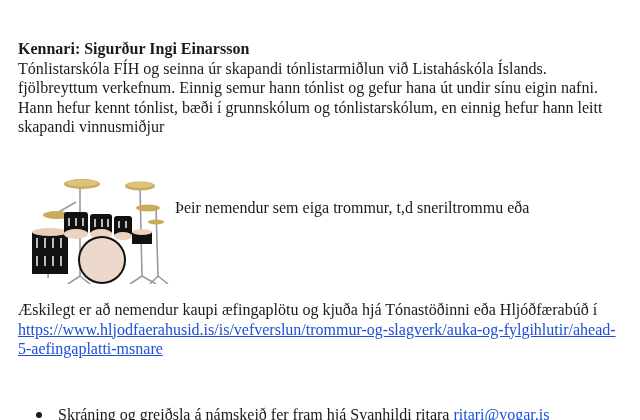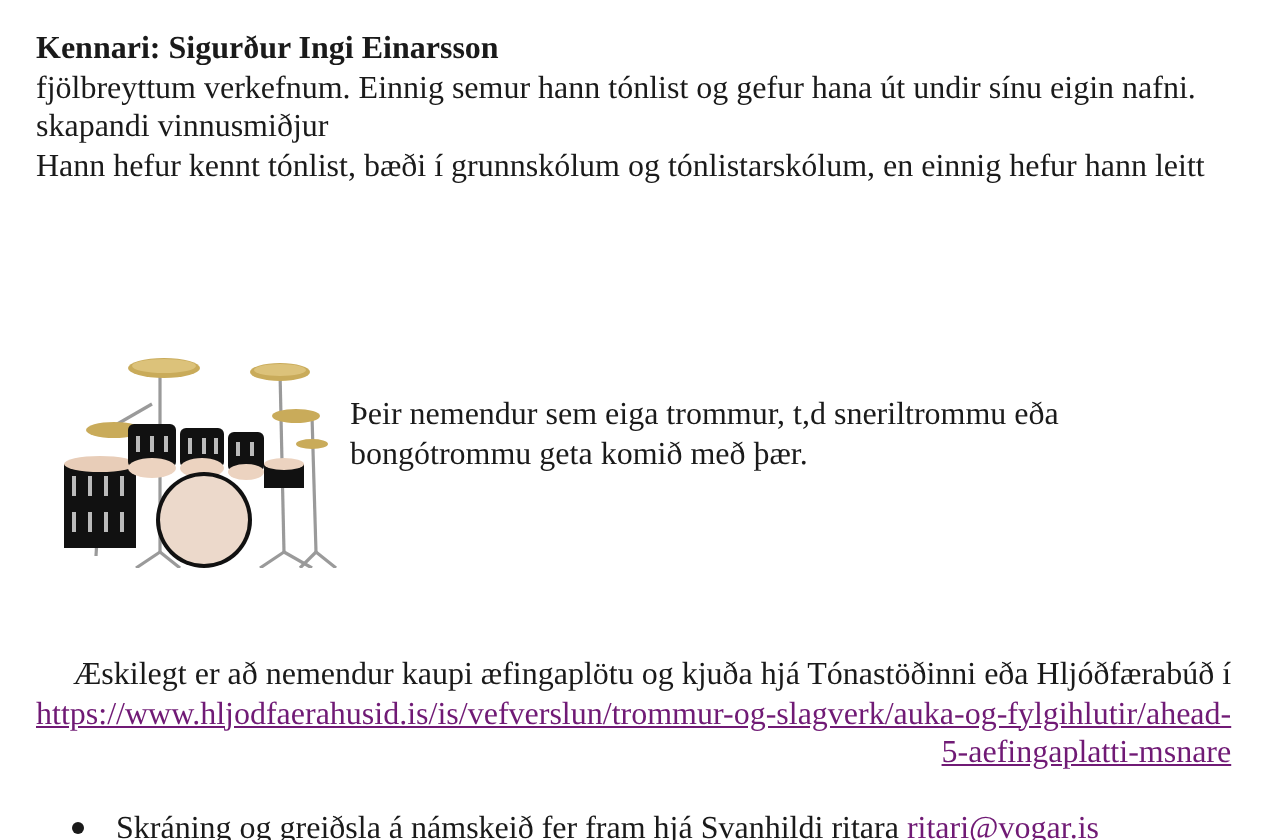--- a/index.html
+++ b/index.html
@@ -21,44 +21,44 @@
       left: 18px;
       top: 15px;
       width: 610px;
     }
     .line {
       line-height: 19.5px;
       white-space: nowrap;
     }
     .heading {
       font-weight: bold;
+      margin-top: 24px;
     }
     .drum-kit {
       position: absolute;
       left: 30px;
       top: 172px;
       width: 140px;
       height: 112px;
     }
     .drum-caption {
       position: absolute;
       left: 175px;
       top: 198px;
       line-height: 19.5px;
       white-space: nowrap;
       font-family: Liberation Serif, serif;
     }
     .p2 {
       position: absolute;
       left: 18px;
-      top: 328px;
-      text-align: right;
+      top: 300px;
     }
     a.link {
-      color: #701a75;
+      color: #1d4ed8;
       text-decoration: underline;
     }
     .bullet-row {
       position: absolute;
       left: 36px;
       top: 405px;
       white-space: nowrap;
       line-height: 19.5px;
     }
     .bullet-dot {
@@ -71,23 +71,24 @@
       vertical-align: middle;
       position: relative;
       top: -1px;
     }
   </style>
 </head>
 <body>
 
 <div class="page">
   <div class="line heading">Kennari: Sigurður Ingi Einarsson</div>
+  <div class="line">Tónlistarskóla FÍH og seinna úr skapandi tónlistarmiðlun við Listaháskóla Íslands.</div>
   <div class="line">fjölbreyttum verkefnum. Einnig semur hann tónlist og gefur hana út undir sínu eigin nafni.</div>
+  <div class="line">Hann hefur kennt tónlist, bæði í grunnskólum og tónlistarskólum, en einnig hefur hann leitt</div>
   <div class="line">skapandi vinnusmiðjur</div>
-  <div class="line">Hann hefur kennt tónlist, bæði í grunnskólum og tónlistarskólum, en einnig hefur hann leitt</div>
 </div>
 
 <div class="drum-kit">
   <svg width="140" height="112" viewBox="0 0 140 112" xmlns="http://www.w3.org/2000/svg">
 
     <g stroke="#9a9a9a" stroke-width="1.6" fill="none">
       <line x1="50" y1="12" x2="50" y2="104"></line>
       <line x1="50" y1="104" x2="38" y2="112"></line>
       <line x1="50" y1="104" x2="60" y2="112"></line>
       <line x1="110" y1="14" x2="112" y2="104"></line>
@@ -142,21 +143,20 @@
     <rect x="102" y="60" width="20" height="12" fill="#111"></rect>
     <ellipse cx="112" cy="60" rx="10" ry="3" fill="#ecd3c0"></ellipse>
 
     <circle cx="72" cy="88" r="24" fill="#111"></circle>
     <circle cx="72" cy="88" r="22" fill="#ecd9cb"></circle>
   </svg>
 </div>
 
 <div class="drum-caption">
   <div>Þeir nemendur sem eiga trommur, t,d sneriltrommu eða</div>
-  <div>bongótrommu geta komið með þær.</div>
 </div>
 
 <div class="p2">
   <div class="line">Æskilegt er að nemendur kaupi æfingaplötu og kjuða hjá Tónastöðinni eða Hljóðfærabúð í</div>
   <div class="line"><a class="link" href="#">https://www.hljodfaerahusid.is/is/vefverslun/trommur-og-slagverk/auka-og-fylgihlutir/ahead-</a></div>
   <div class="line"><a class="link" href="#">5-aefingaplatti-msnare</a></div>
 </div>
 
 <div class="bullet-row">
   <span class="bullet-dot"></span><span>Skráning  og greiðsla á námskeið  fer fram hjá Svanhildi ritara </span><a class="link" href="#">ritari@vogar.is</a>

